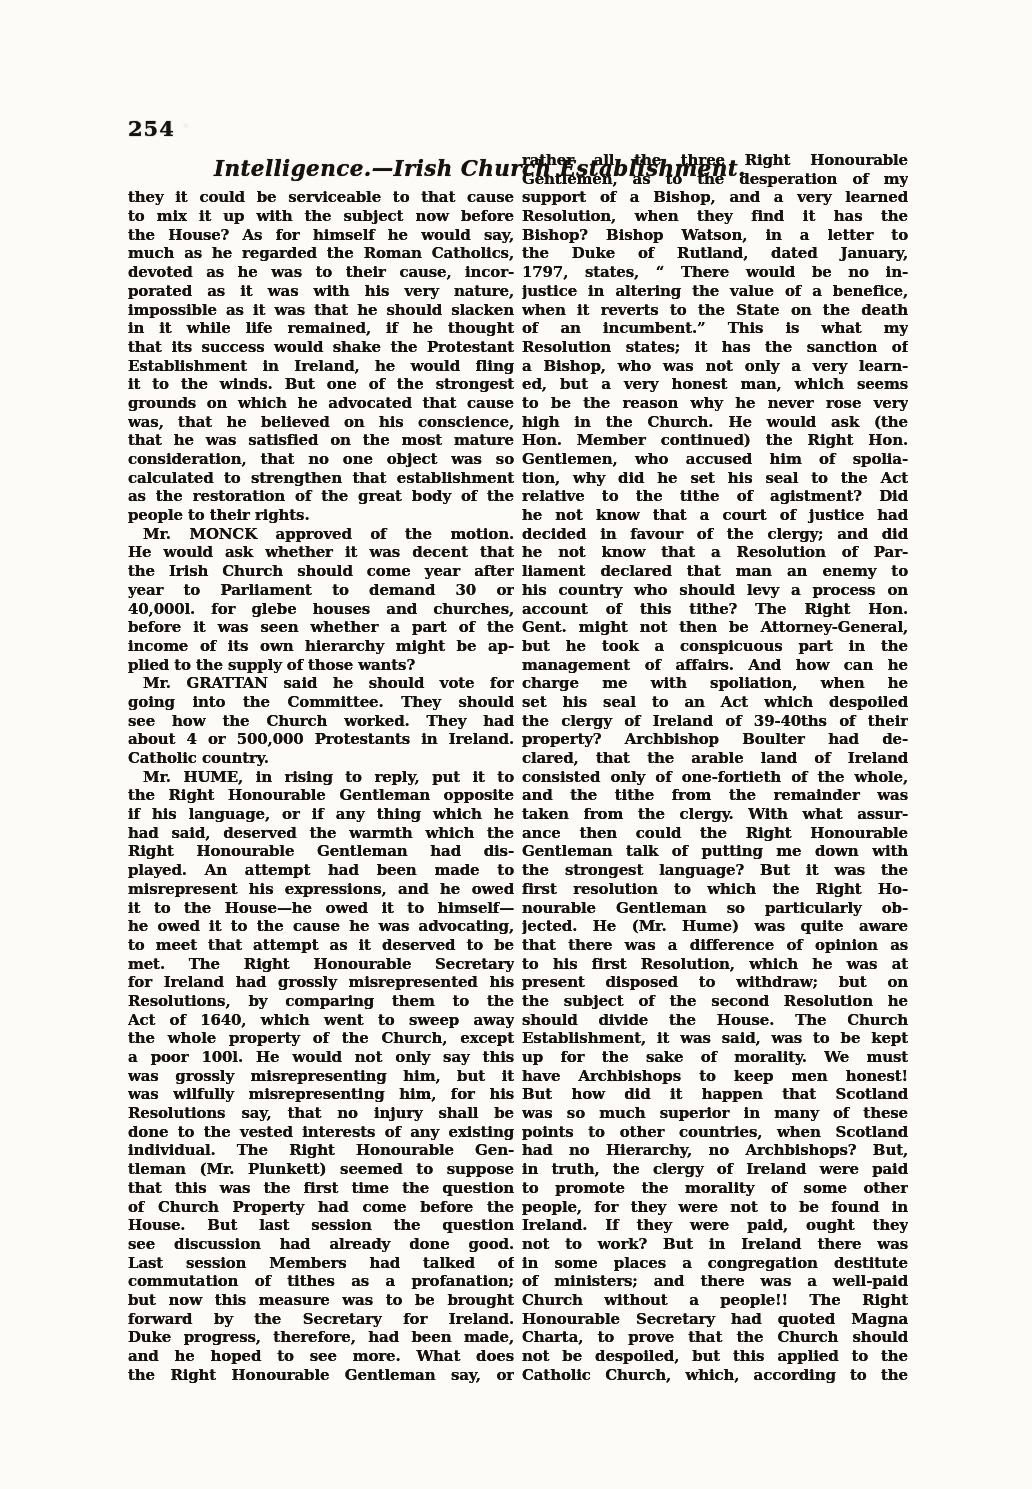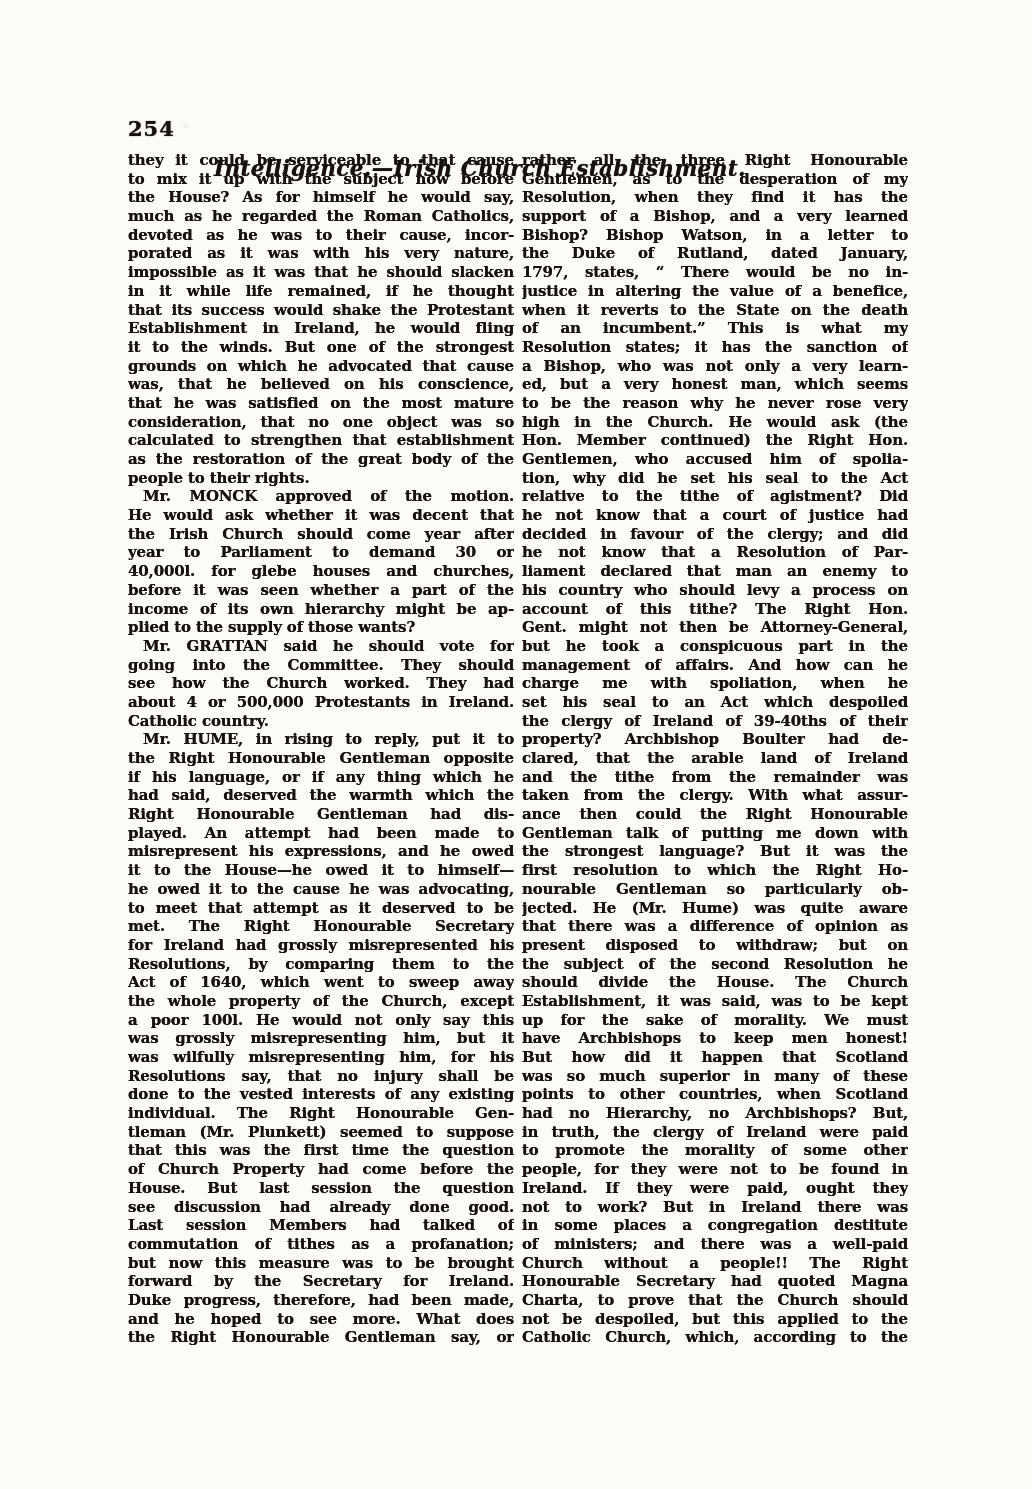--- a/index.html
+++ b/index.html
@@ -141,22 +141,22 @@
         <div class="line">commutation of tithes as a profanation;</div>
         <div class="line">but now this measure was to be brought</div>
         <div class="line">forward by the Secretary for Ireland.</div>
         <div class="line">Duke progress, therefore, had been made,</div>
         <div class="line">and he hoped to see more.  What does</div>
         <div class="line">the Right Honourable Gentleman say, or</div>
       </div>
     <div class="col">
         <div class="line">rather all the three Right Honourable</div>
         <div class="line">Gentlemen, as to the desperation of my</div>
+        <div class="line">support of a Bishop, and a very learned</div>
         <div class="line">Resolution, when they find it has the</div>
-        <div class="line">support of a Bishop, and a very learned</div>
         <div class="line">Bishop?  Bishop Watson, in a letter to</div>
         <div class="line">the Duke of Rutland, dated January,</div>
         <div class="line">1797, states, “ There would be no in-</div>
         <div class="line">justice in altering the value of a benefice,</div>
         <div class="line">when it reverts to the State on the death</div>
         <div class="line">of an incumbent.”  This is what my</div>
         <div class="line">Resolution states; it has the sanction of</div>
         <div class="line">a Bishop, who was not only a very learn-</div>
         <div class="line">ed, but a very honest man, which seems</div>
         <div class="line">to be the reason why he never rose very</div>
@@ -172,29 +172,31 @@
         <div class="line">his country who should levy a process on</div>
         <div class="line">account of this tithe?  The Right Hon.</div>
         <div class="line">Gent. might not then be Attorney-General,</div>
         <div class="line">but he took a conspicuous part in the</div>
         <div class="line">management of affairs.  And how can he</div>
         <div class="line">charge me with spoliation, when he</div>
         <div class="line">set his seal to an Act which despoiled</div>
         <div class="line">the clergy of Ireland of 39-40ths of their</div>
         <div class="line">property?  Archbishop Boulter had de-</div>
         <div class="line">clared, that the arable land of Ireland</div>
+        <div class="line">consisted only of one-fortieth of the whole,</div>
         <div class="line">and the tithe from the remainder was</div>
         <div class="line">taken from the clergy.  With what assur-</div>
         <div class="line">ance then could the Right Honourable</div>
         <div class="line">Gentleman talk of putting me down with</div>
         <div class="line">the strongest language?  But it was the</div>
         <div class="line">first resolution to which the Right Ho-</div>
         <div class="line">nourable Gentleman so particularly ob-</div>
         <div class="line">jected.  He (Mr. Hume) was quite aware</div>
         <div class="line">that there was a difference of opinion as</div>
+        <div class="line">to his first Resolution, which he was at</div>
         <div class="line">present disposed to withdraw; but on</div>
         <div class="line">the subject of the second Resolution he</div>
         <div class="line">should divide the House.  The Church</div>
         <div class="line">Establishment, it was said, was to be kept</div>
         <div class="line">up for the sake of morality.  We must</div>
         <div class="line">have Archbishops to keep men honest!</div>
         <div class="line">But how did it happen that Scotland</div>
         <div class="line">was so much superior in many of these</div>
         <div class="line">points to other countries, when Scotland</div>
         <div class="line">had no Hierarchy, no Archbishops?  But,</div>

